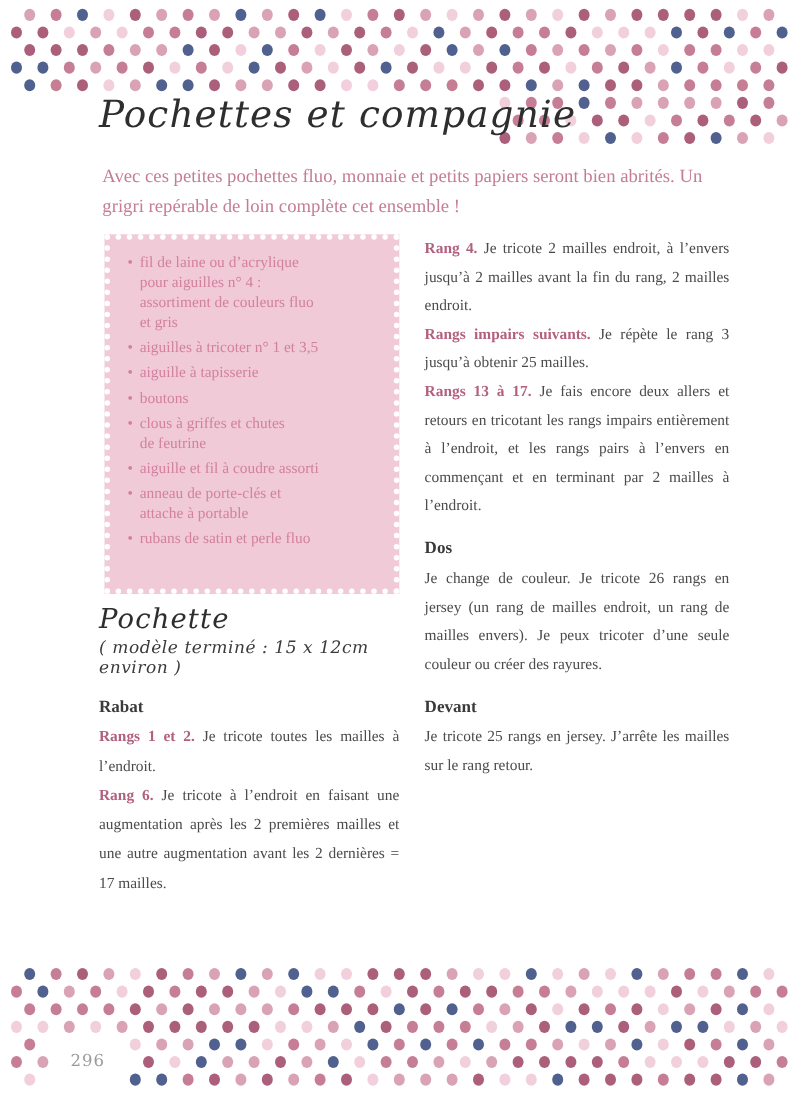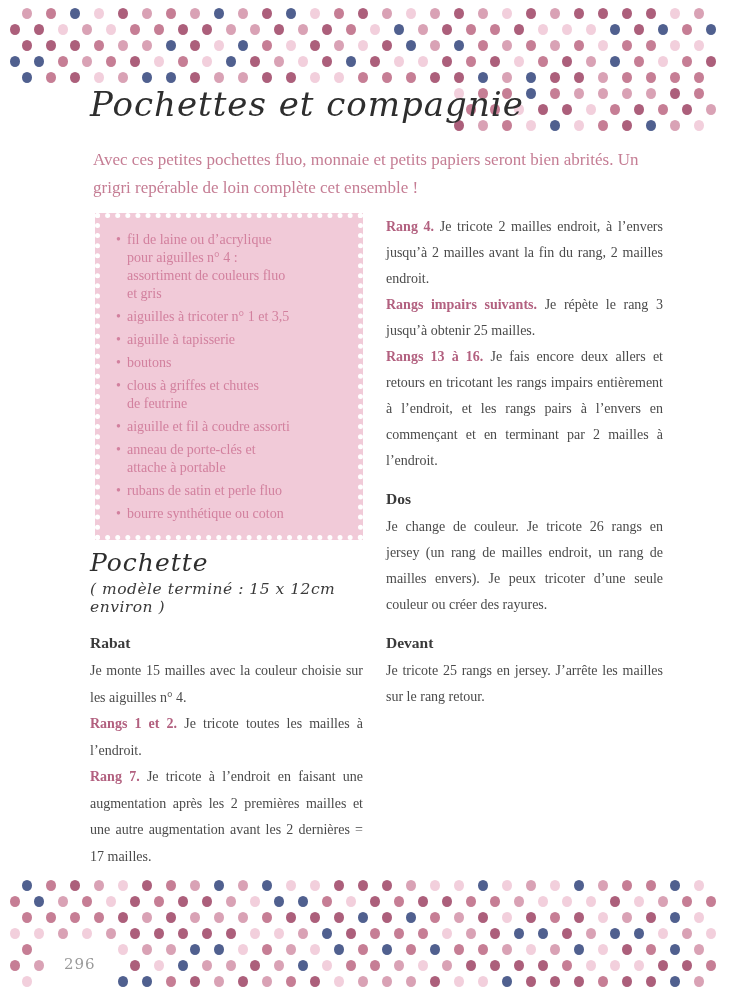--- a/index.html
+++ b/index.html
@@ -464,40 +464,38 @@
 et gris</li>
         <li class="mat-item">aiguilles à tricoter n° 1 et 3,5</li>
         <li class="mat-item">aiguille à tapisserie</li>
         <li class="mat-item">boutons</li>
         <li class="mat-item">clous à griffes et chutes
 de feutrine</li>
         <li class="mat-item">aiguille et fil à coudre assorti</li>
         <li class="mat-item">anneau de porte-clés et
 attache à portable</li>
         <li class="mat-item">rubans de satin et perle fluo</li>
-        <li class="mat-item">bourre synthétique ou coton</li>
       </ul>
   </div>
 
   <div class="col col-left">
     <h2 class="script-h2">Pochette</h2>
     <p class="script-sub">( modèle terminé : 15 x 12cm environ )</p>
     <h3 class="sub-heading">Rabat</h3>
     <div id="left-paras">
-        <p class="body-p">Je monte 15 mailles avec la couleur choisie sur les aiguilles n° 4.</p>
         <p class="body-p"><span class="lead">Rangs 1 et 2. </span>Je tricote toutes les mailles à l’endroit.</p>
-        <p class="body-p"><span class="lead">Rang 7. </span>Je tricote à l’endroit en faisant une augmentation après les 2 premières mailles et une autre augmentation avant les 2 dernières = 17 mailles.</p>
+        <p class="body-p"><span class="lead">Rang 6. </span>Je tricote à l’endroit en faisant une augmentation après les 2 premières mailles et une autre augmentation avant les 2 dernières = 17 mailles.</p>
       </div>
   </div>
 
   <div class="col col-right">
     <div id="right-paras">
         <p class="body-p"><span class="lead">Rang 4. </span>Je tricote 2 mailles endroit, à l’envers jusqu’à 2 mailles avant la fin du rang, 2 mailles endroit.</p>
         <p class="body-p"><span class="lead">Rangs impairs suivants. </span>Je répète le rang 3 jusqu’à obtenir 25 mailles.</p>
-        <p class="body-p"><span class="lead">Rangs 13 à 16. </span>Je fais encore deux allers et retours en tricotant les rangs impairs entièrement à l’endroit, et les rangs pairs à l’envers en commençant et en terminant par 2 mailles à l’endroit.</p>
+        <p class="body-p"><span class="lead">Rangs 13 à 17. </span>Je fais encore deux allers et retours en tricotant les rangs impairs entièrement à l’endroit, et les rangs pairs à l’envers en commençant et en terminant par 2 mailles à l’endroit.</p>
       </div>
     <div id="right-sections">
         <div class="section">
           <h3 class="sub-heading">Dos</h3>
           <p class="body-p">Je change de couleur. Je tricote 26 rangs en jersey (un rang de mailles endroit, un rang de mailles envers). Je peux tricoter d’une seule couleur ou créer des rayures.</p>
         </div>
         <div class="section">
           <h3 class="sub-heading">Devant</h3>
           <p class="body-p">Je tricote 25 rangs en jersey. J’arrête les mailles sur le rang retour.</p>
         </div>

